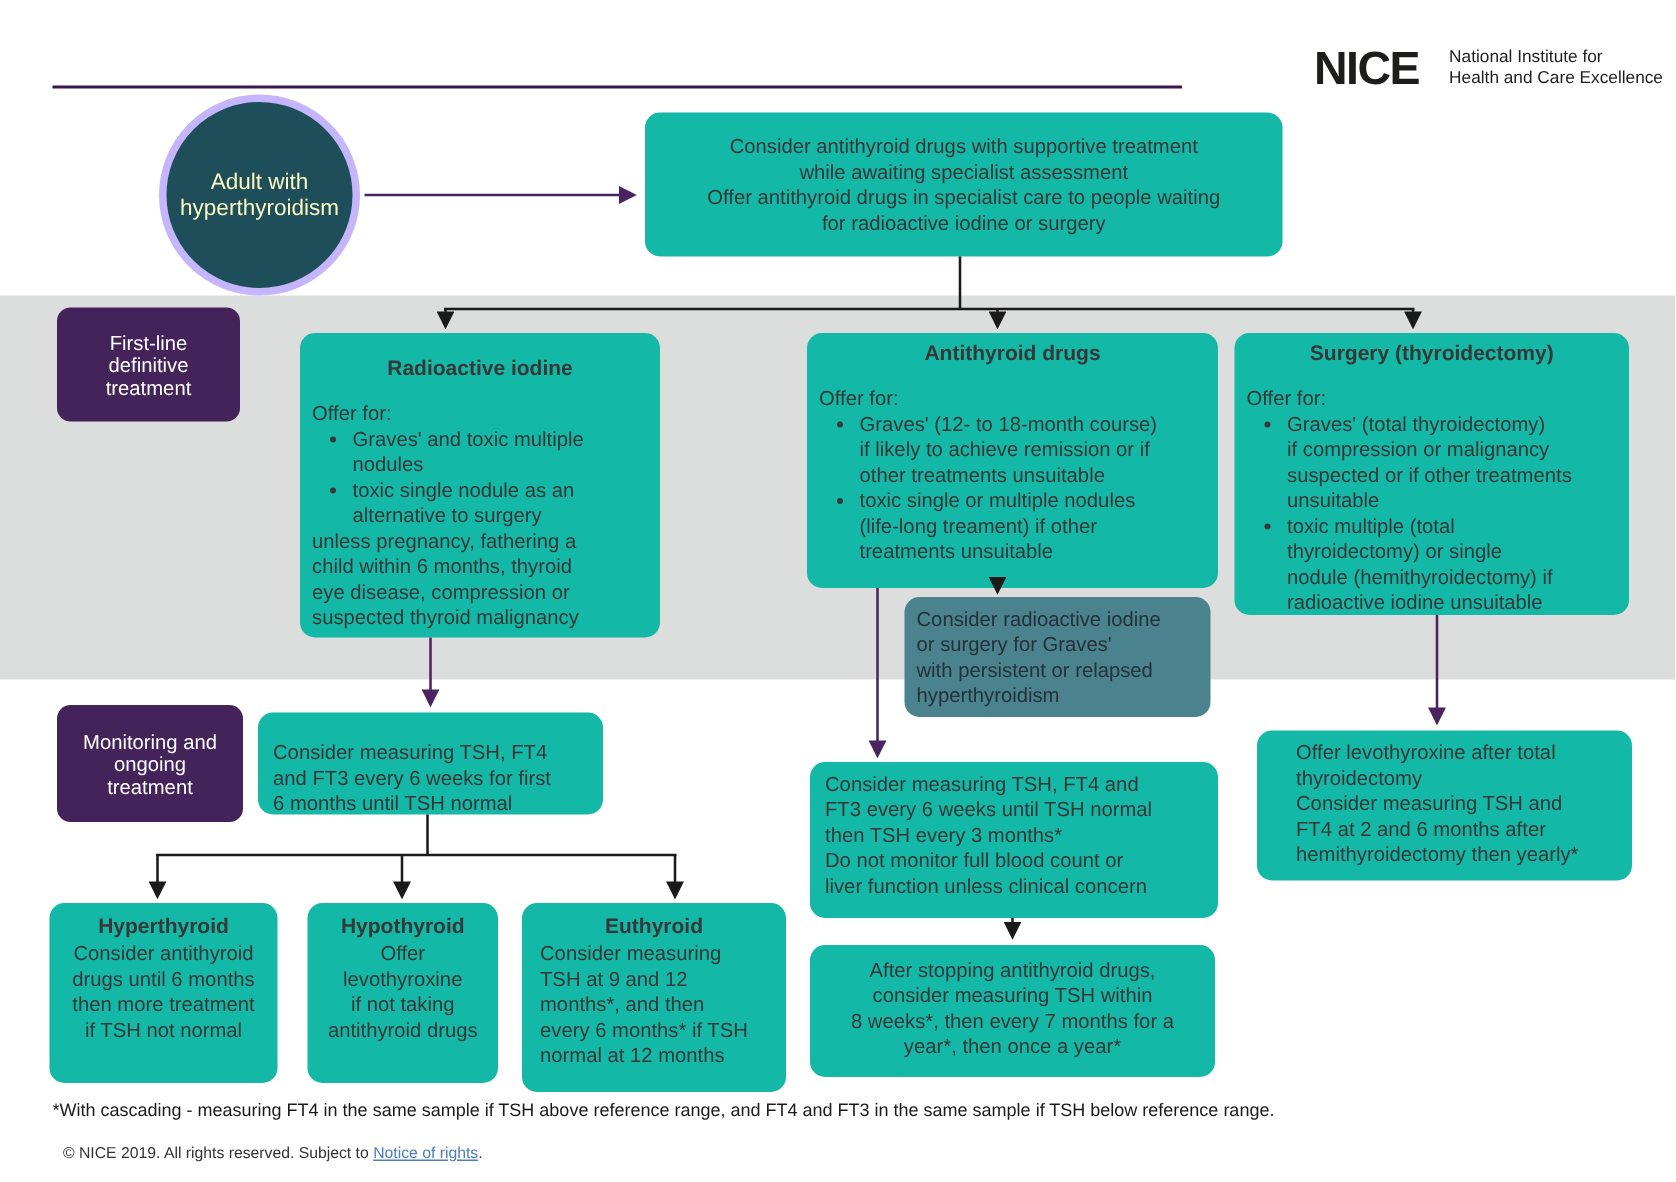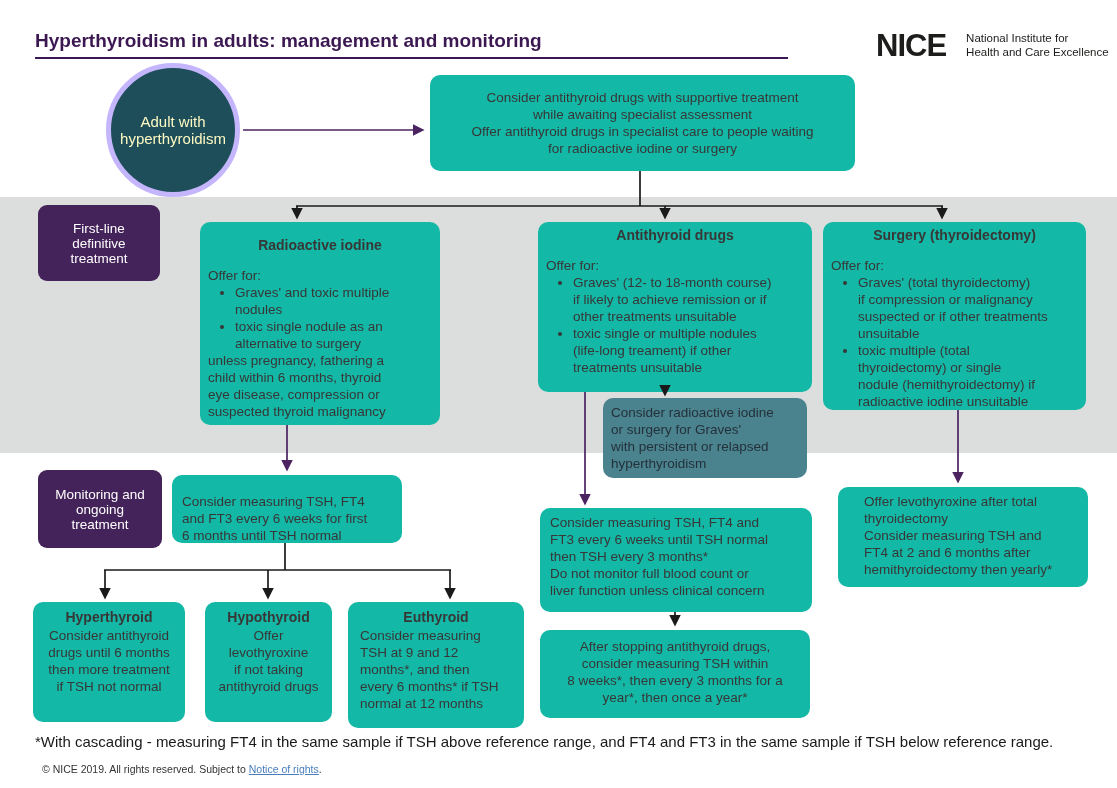--- a/index.html
+++ b/index.html
@@ -49,34 +49,33 @@
   #monitor-antithyroid-1 { left:540px; top:508px; width:272px; height:104px; padding:6px 10px; text-align:left; }
   #monitor-antithyroid-2 { left:540px; top:630px; width:270px; height:88px; padding:8px 10px; text-align:center; }
   #monitor-surgery { left:838px; top:487px; width:250px; height:100px; padding:6px 26px; text-align:left; }
 
   .outcome { padding:7px 6px; }
   #outcome-hyperthyroid { left:33px;  top:602px; width:152px; height:120px; text-align:center; }
   #outcome-hypothyroid  { left:205px; top:602px; width:127px; height:120px; text-align:center; }
   #outcome-euthyroid    { left:348px; top:602px; width:176px; height:126px; }
   #outcome-euthyroid .body-text { text-align:left; padding-left:6px; }
 
-  #footnote { left:35px; top:733px; font-size:15px; color:#1a1a1a; }
+  #footnote { left:35px; top:733px; font-size:12px; color:#1a1a1a; }
   #copyright { left:42px; top:763px; font-size:10.5px; color:#333333; }
   #copyright a { color:#4a7dbb; text-decoration:underline; }
   #summary-note { left:570px; top:755px; border:1.5px dotted #555555; padding:3px 7px;
     font-size:9px; color:#1a1a1a; white-space:nowrap; }
 
   #flow-arrows { left:0; top:0; width:1117px; height:788px; pointer-events:none; z-index:5; }
 </style>
 </head>
 <body>
 
 <div id="canvas">
 
-  <div class="abs" id="page-title">Hyperthyroidism in adults: management and monitoring</div>
   <div class="abs" id="title-rule"></div>
 
   <div class="abs" id="nice-logo">
     <div id="nice-word">NICE</div>
     <div id="nice-tagline">National Institute for
 Health and Care Excellence</div>
   </div>
 
   <div class="abs" id="stage-band"></div>
 
@@ -188,21 +187,21 @@
     <div class="body-text">Consider measuring TSH, FT4 and
 FT3 every 6 weeks until TSH normal
 then TSH every 3 months*
 Do not monitor full blood count or
 liver function unless clinical concern</div>
   </div>
 
   <div class="abs box" id="monitor-antithyroid-2">
     <div class="body-text">After stopping antithyroid drugs,
 consider measuring TSH within
-8 weeks*, then every 3 months for a
+8 weeks*, then every 7 months for a
 year*, then once a year*</div>
   </div>
 
   <div class="abs box" id="monitor-surgery">
     <div class="body-text">Offer levothyroxine after total
 thyroidectomy
 Consider measuring TSH and
 FT4 at 2 and 6 months after
 hemithyroidectomy then yearly*</div>
   </div>

